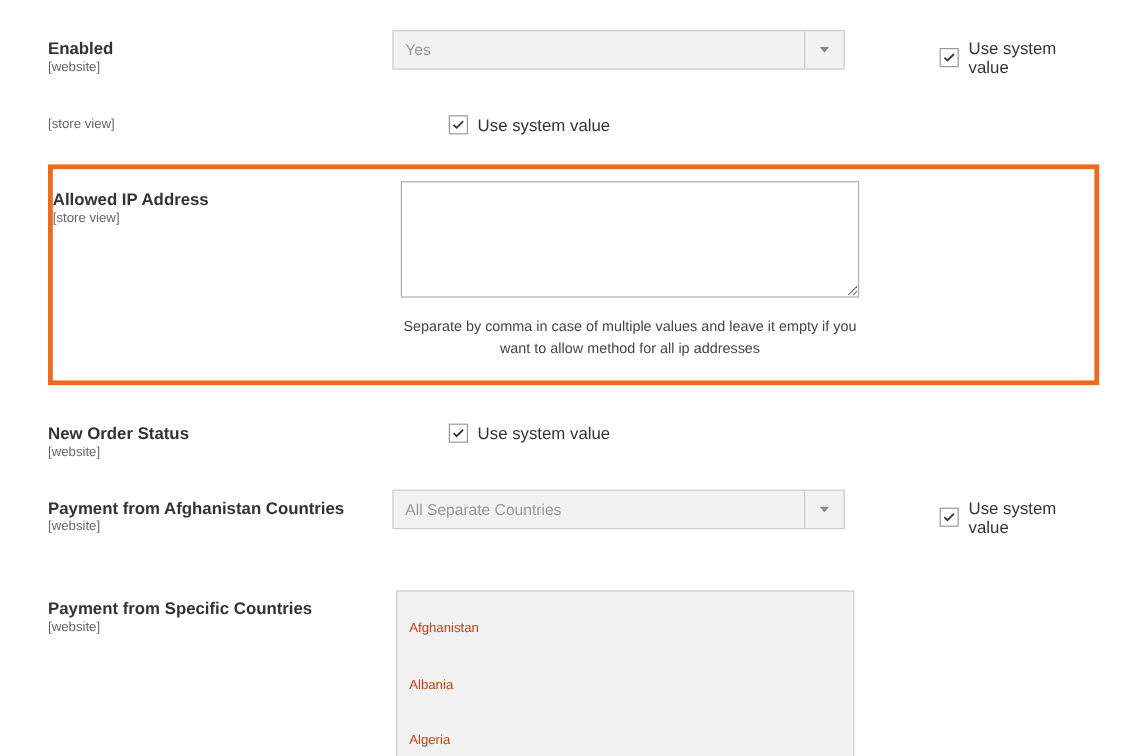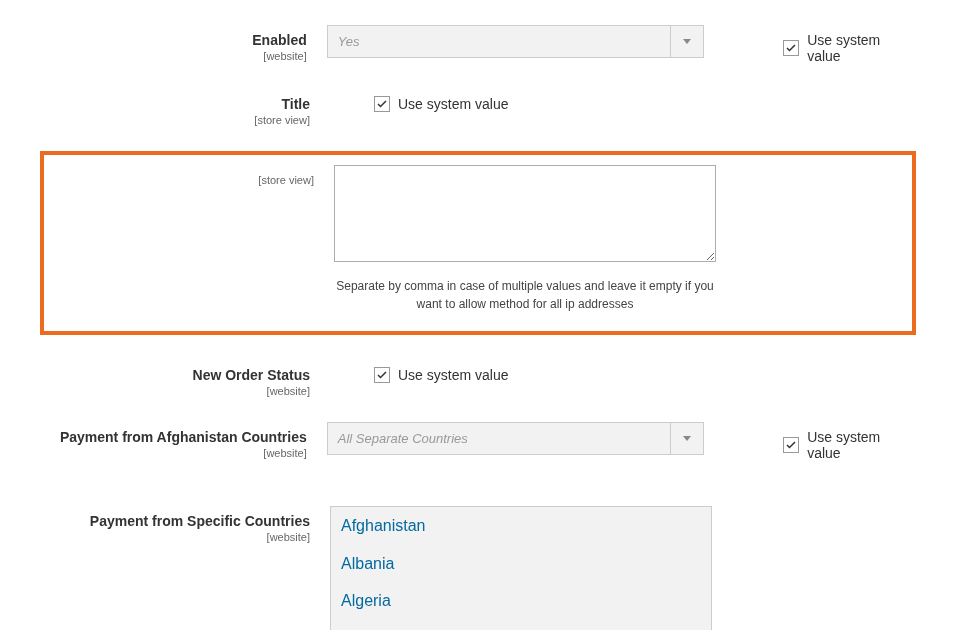--- a/index.html
+++ b/index.html
@@ -12,21 +12,21 @@
     background: #fff;
     width: 956px;
   }
   .row {
     display: flex;
     align-items: flex-start;
     margin-bottom: 25px;
   }
   .label-col {
     width: 290px;
-    text-align: right;
+    text-align: left;
     padding-right: 20px;
     padding-top: 7px;
   }
   .label-text {
     font-weight: 700;
     font-size: 14px;
     color: #333;
   }
   .label-scope {
     font-size: 11px;
@@ -38,21 +38,20 @@
     margin-right: 35px;
   }
   .select-box {
     width: 100%;
     height: 33px;
     border: 1px solid #ccc;
     background: #f2f2f2;
     display: flex;
     align-items: center;
     position: relative;
-    font-style: italic;
   }
   .select-value {
     flex: 1;
     padding: 0 10px;
     color: #999;
     font-size: 13px;
   }
   .select-caret {
     width: 33px;
     height: 100%;
@@ -80,23 +79,24 @@
   }
   .multiselect {
     width: 100%;
     border: 1px solid #ccc;
     background: #f2f2f2;
     height: 200px;
     overflow: hidden;
   }
   .multiselect-item {
     padding: 6px 10px;
-    color: #0369a1;
-    font-size: 16px;
+    color: #c2410c;
+    font-size: 11px;
     line-height: 1.6;
+    margin-top: 17px;
   }
   .use-col {
     display: flex;
     align-items: center;
     gap: 8px;
     padding-top: 7px;
     margin-left: 44px;
   }
   .chk {
     width: 16px;
@@ -139,36 +139,36 @@
       <svg width="10" height="8" viewBox="0 0 10 8">
           <path d="M1 4 L3.5 6.5 L9 1" stroke="#333" stroke-width="1.5" fill="none"></path>
         </svg>
     </span>
     <span>Use system value</span>
   </div>
 </div>
 
 <div class="row">
   <div class="label-col">
-    <div class="label-text">Title</div>
     <div class="label-scope">[store view]</div>
   </div>
   <div class="use-col">
     <span class="chk">
       <svg width="10" height="8" viewBox="0 0 10 8">
           <path d="M1 4 L3.5 6.5 L9 1" stroke="#333" stroke-width="1.5" fill="none"></path>
         </svg>
     </span>
     <span>Use system value</span>
   </div>
 </div>
 
 <div class="highlight-box">
   <div class="row">
     <div class="label-col">
+      <div class="label-text">Allowed IP Address</div>
       <div class="label-scope">[store view]</div>
     </div>
     <div class="control-col">
       <textarea class="textarea-box" style=""></textarea>
       <div class="help-note">Separate by comma in case of multiple values and leave it empty if you want to allow method for all ip addresses</div>
     </div>
   </div>
 </div>
 
 <div class="row">

